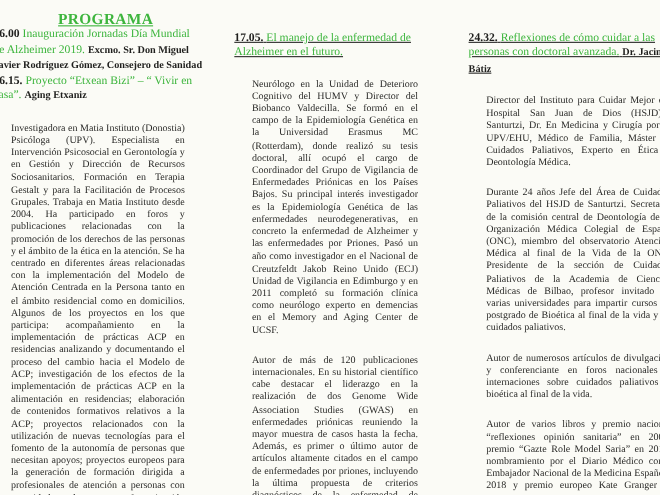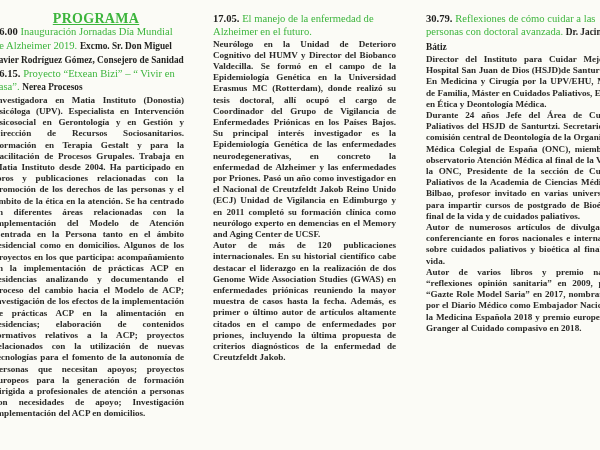--- a/index.html
+++ b/index.html
@@ -8,68 +8,68 @@
     background: #fbfbf6;
     font-family: "Liberation Serif", "DejaVu Serif", serif;
     color: #2a2a28;
     position: relative;
   }
   .col {
     position: absolute; top: 0;
     font-size: 9.1px; line-height: 11.2px;
     text-align: justify;
   }
-  .col p { margin: 0; font-weight: bold; }
+  .col p { margin: 16px; }
   .col1 { left: -6px; width: 190px; }
   .col2 { left: 213px; width: 183px; }
   .col3 { left: 426px; width: 200px; }
   .prog-title {
     text-align: center; color: #3db53d; font-weight: bold;
     font-size: 14px; text-decoration: underline; letter-spacing: 0.3px;
     margin-top: 13px; margin-bottom: 1px; padding-left: 14px;
   }
   .hdr { font-size: 10.6px; line-height: 13.3px; text-align: left; }
   .time { font-weight: bold; color: #1f1f1d; }
   .ttl { color: #3db53d; }
   .spk { font-weight: bold; font-size: 9.3px; color: #1f1f1d; }
-  .col2 .hdr, .col3 .hdr { margin-top: 12px; }
+  .col2 .hdr, .col3 .hdr { margin-top: 28px; text-decoration: underline; }
   .para { text-indent: 0; }
 </style>
 </head>
 <body>
 
 <div class="col col1">
   <div class="prog-title">PROGRAMA</div>
 
   <div class="hdr">
     <span class="time">16.00</span>
     <span class="ttl">Inauguración Jornadas Día Mundial de Alzheimer 2019.</span>
     <span class="spk">Excmo. Sr. Don Miguel Javier Rodríguez Gómez, Consejero de Sanidad</span>
   </div>
 
   <div class="hdr">
     <span class="time">16.15.</span>
     <span class="ttl">Proyecto “Etxean Bizi” – “ Vivir en casa”.</span>
-    <span class="spk">Nerea Procesos</span>
+    <span class="spk">Aging Etxaniz</span>
   </div>
   <p class="para">Investigadora en Matia Instituto (Donostia) Psicóloga (UPV). Especialista en Intervención Psicosocial en Gerontología y en Gestión y Dirección de Recursos Sociosanitarios. Formación en Terapia Gestalt y para la Facilitación de Procesos Grupales. Trabaja en Matia Instituto desde 2004. Ha participado en foros y publicaciones relacionadas con la promoción de los derechos de las personas y el ámbito de la ética en la atención. Se ha centrado en diferentes áreas relacionadas con la implementación del Modelo de Atención Centrada en la Persona tanto en el ámbito residencial como en domicilios. Algunos de los proyectos en los que participa: acompañamiento en la implementación de prácticas ACP en residencias analizando y documentando el proceso del cambio hacia el Modelo de ACP; investigación de los efectos de la implementación de prácticas ACP en la alimentación en residencias; elaboración de contenidos formativos relativos a la ACP; proyectos relacionados con la utilización de nuevas tecnologías para el fomento de la autonomía de personas que necesitan apoyos; proyectos europeos para la generación de formación dirigida a profesionales de atención a personas con necesidades de apoyo; Investigación implementación del ACP en domicilios.</p>
 </div>
 
 <div class="col col2">
   <div class="hdr">
     <span class="time">17.05.</span>
     <span class="ttl">El manejo de la enfermedad de Alzheimer en el futuro.</span>
   </div>
   <p class="para">Neurólogo en la Unidad de Deterioro Cognitivo del HUMV y Director del Biobanco Valdecilla. Se formó en el campo de la Epidemiología Genética en la Universidad Erasmus MC (Rotterdam), donde realizó su tesis doctoral, allí ocupó el cargo de Coordinador del Grupo de Vigilancia de Enfermedades Priónicas en los Países Bajos. Su principal interés investigador es la Epidemiología Genética de las enfermedades neurodegenerativas, en concreto la enfermedad de Alzheimer y las enfermedades por Priones. Pasó un año como investigador en el Nacional de Creutzfeldt Jakob Reino Unido (ECJ) Unidad de Vigilancia en Edimburgo y en 2011 completó su formación clínica como neurólogo experto en demencias en el Memory and Aging Center de UCSF.</p>
   <p class="para">Autor de más de 120 publicaciones internacionales. En su historial científico cabe destacar el liderazgo en la realización de dos Genome Wide Association Studies (GWAS) en enfermedades priónicas reuniendo la mayor muestra de casos hasta la fecha. Además, es primer o último autor de artículos altamente citados en el campo de enfermedades por priones, incluyendo la última propuesta de criterios diagnósticos de la enfermedad de Creutzfeldt Jakob.</p>
 </div>
 
 <div class="col col3">
   <div class="hdr">
-    <span class="time">30.79.</span>
+    <span class="time">24.32.</span>
     <span class="ttl">Reflexiones de cómo cuidar a las personas con doctoral avanzada.</span>
     <span class="spk">Dr. Jacinto Bátiz</span>
   </div>
   <p class="para">Director del Instituto para Cuidar Mejor del Hospital San Juan de Dios (HSJD)de Santurtzi, Dr. En Medicina y Cirugía por la UPV/EHU, Médico de Familia, Máster en Cuidados Paliativos, Experto en Ética y Deontología Médica.</p>
   <p class="para">Durante 24 años Jefe del Área de Cuidados Paliativos del HSJD de Santurtzi. Secretario de la comisión central de Deontología de la Organización Médica Colegial de España (ONC), miembro del observatorio Atención Médica al final de la Vida de la ONC, Presidente de la sección de Cuidados Paliativos de la Academia de Ciencias Médicas de Bilbao, profesor invitado en varias universidades para impartir cursos de postgrado de Bioética al final de la vida y de cuidados paliativos.</p>
   <p class="para">Autor de numerosos artículos de divulgación y conferenciante en foros nacionales e internaciones sobre cuidados paliativos y bioética al final de la vida.</p>
   <p class="para">Autor de varios libros y premio nacional “reflexiones opinión sanitaria” en 2009, premio “Gazte Role Model Saria” en 2017, nombramiento por el Diario Médico como Embajador Nacional de la Medicina Española 2018 y premio europeo Kate Granger al Cuidado compasivo en 2018.</p>
 </div>
 
 </body></html>

